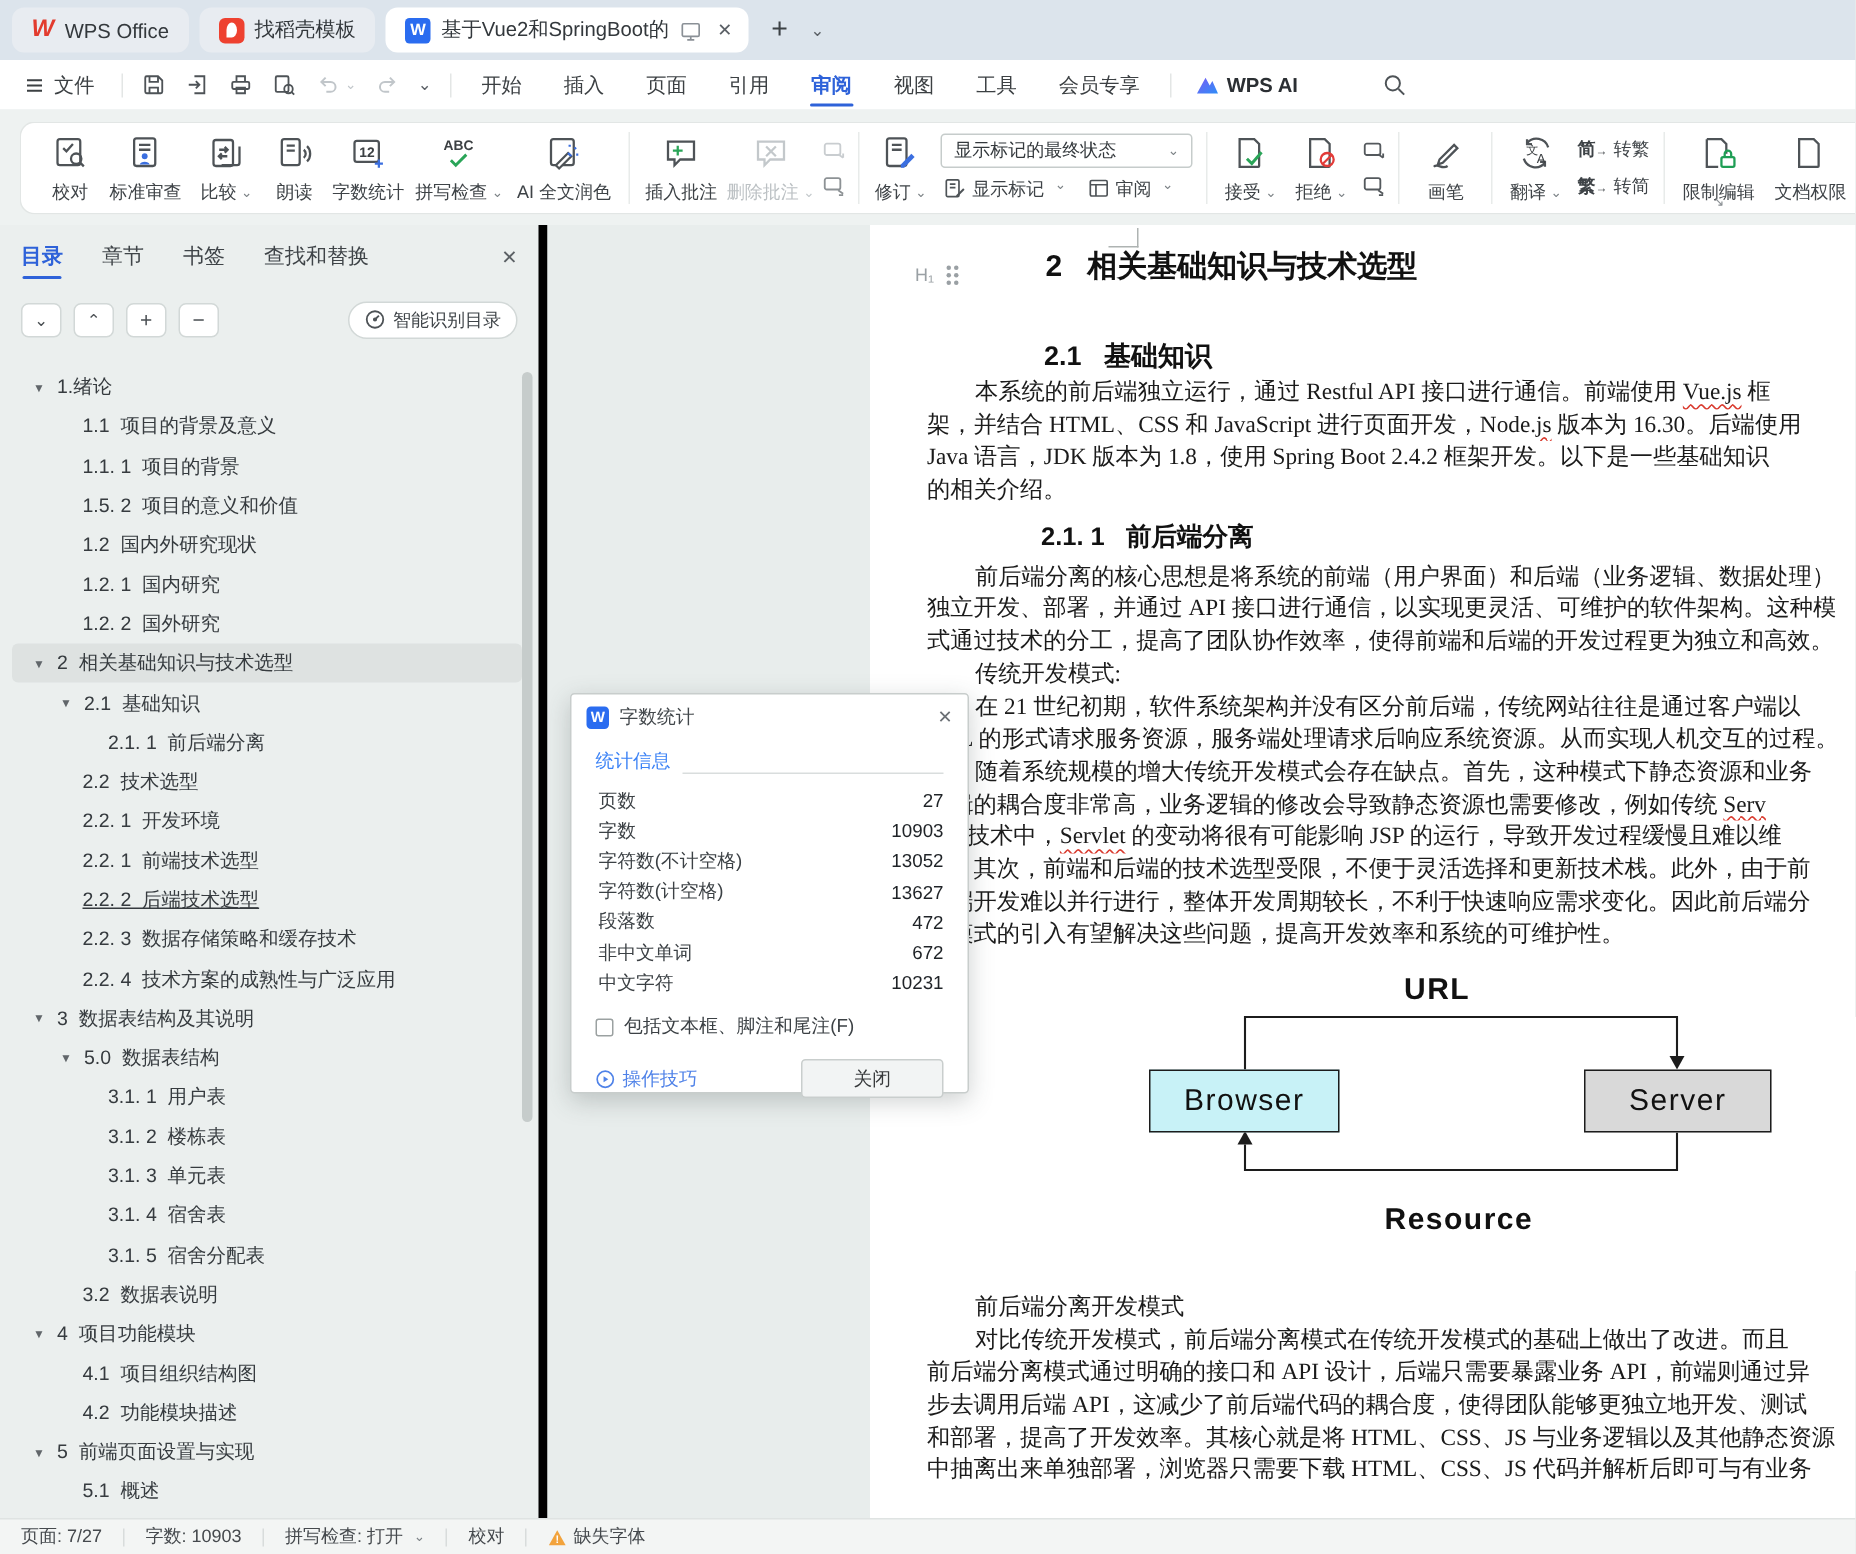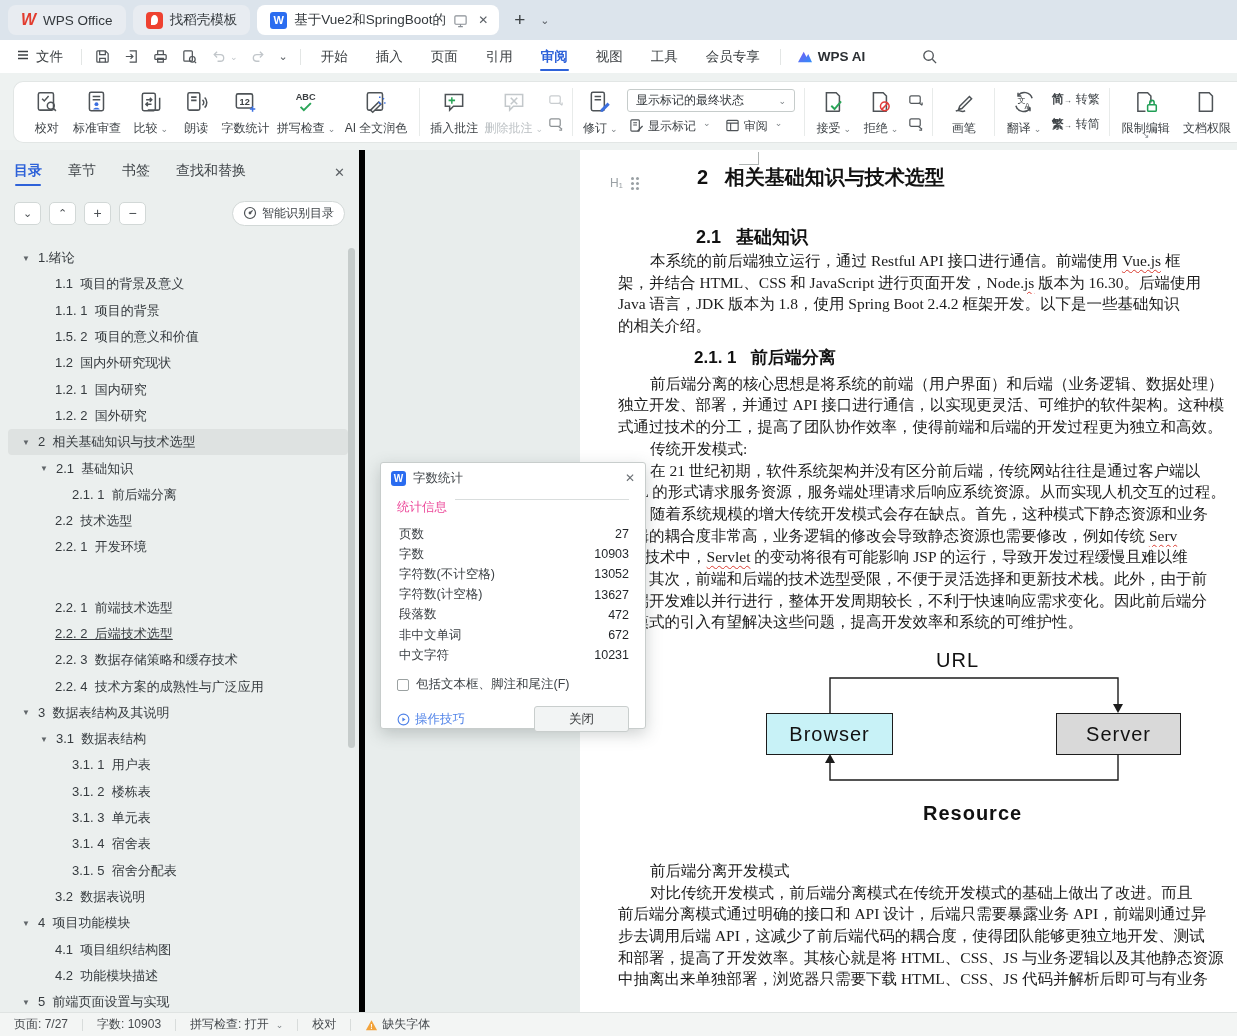--- a/index.html
+++ b/index.html
@@ -17,21 +17,21 @@
 .tpl-ic{width:17px;height:17px;border-radius:4px;background:#ee4130;position:relative}
 .tpl-ic i{position:absolute;left:5px;top:3px;width:7px;height:10px;background:#fff;border-radius:50% 50% 50% 0}
 .w-ic{width:17px;height:17px;border-radius:3px;background:#2a6cf0;color:#fff;font-weight:bold;font-size:11px;display:flex;align-items:center;justify-content:center}
 .doc-tab-title{max-width:152px;overflow:hidden;white-space:nowrap}
 .tab-x{color:#5b6066;font-size:12px;padding:0 3px}
 .tb-plus{font-size:19px;color:#3c4145;padding:0 8px}
 .tb-cv{font-size:11px;color:#5b6066}
 
 
 .menubar{height:33px;background:#fff;display:flex;align-items:center;padding-left:16px;font-size:13.5px;color:#3c4043}
-.mb-file{display:flex;gap:6px;padding-right:12px}
+.mb-file{display:flex;align-items:center;gap:6px;padding-right:12px}
 .mb-sep{width:1px;height:16px;background:#e3e6e5;margin:0 6px}
 .mi{padding:0 6px;display:flex;align-items:center}
 .menu-item{padding:0 14px;height:33px;display:flex;align-items:center;position:relative}
 .menu-item.active{color:#2e62d9;font-weight:bold}
 .menu-item.active::after{content:"";position:absolute;left:13px;right:13px;bottom:2px;height:2.5px;background:#2e62d9;border-radius:2px}
 .wps-ai{display:flex;align-items:center;gap:5px;font-weight:bold;color:#2b2f33;padding:0 10px}
 
 
 .ribbon{height:77px;background:#eef2f1;position:relative;border-bottom:1px solid #dcе1e0}
 .ribbon-panel{position:absolute;left:13px;right:0;top:8px;bottom:7px;background:#fff;border:1px solid #e2e6e5;border-right:none;border-radius:10px 0 0 10px;display:flex;align-items:stretch;padding-left:12px;overflow:hidden}
@@ -76,34 +76,34 @@
 .dl-h3{font-family:"Liberation Sans",sans-serif;font-weight:bold;font-size:17px;height:28px;padding-left:114px;margin-top:8px;color:#111}
 .dl-b{font-size:15.5px;height:21.7px;padding-left:38px}
 .dl-p{font-size:15.5px;height:21.7px;padding-left:70px}
 .dl-b:first-of-type{margin-top:4px}
 .sq{text-decoration:underline wavy #d93a2e;text-decoration-thickness:1px;text-underline-offset:3px}
 .hmark{position:absolute;left:245px;top:26px;display:flex;align-items:center;gap:8px;color:#9aa0a4;font-size:12px}
 .dots{width:3px;height:3px;border-radius:50%;background:#9aa0a4;box-shadow:5px 0 0 #9aa0a4,0 5px 0 #9aa0a4,5px 5px 0 #9aa0a4,0 10px 0 #9aa0a4,5px 10px 0 #9aa0a4;margin-bottom:10px}
 
 
 .figure{position:relative;margin:15px 0 0 60px;width:585px;height:212px;font-family:"Liberation Sans",sans-serif}
-.fig-url{position:absolute;left:296px;top:0;font-size:20px;font-weight:400;letter-spacing:1px;color:#111}
+.fig-url{position:absolute;left:296px;top:0;font-size:20px;font-weight:700;letter-spacing:1px;color:#111}
 .fig-res{position:absolute;left:283px;top:153px;font-size:20px;font-weight:600;letter-spacing:1px;color:#111}
 .fig-box{position:absolute;top:64px;height:42px;border:1.5px solid #1c1c1c;display:flex;align-items:center;justify-content:center;font-size:20px;color:#111;letter-spacing:1px}
 .fig-browser{left:126px;width:127px;background:#c8f2f7}
 .fig-server{left:416px;width:125px;background:#d9d9d9}
 .fig-caption{position:absolute;left:150px;top:189px;width:360px;text-align:center;font-size:13px;font-weight:bold;color:#222}
 
 
 .wc{position:absolute;left:15px;top:312px;width:266px;height:267px;background:#fff;border:1px solid #c8cdcc;border-radius:3px;box-shadow:0 5px 16px rgba(60,70,70,.25);z-index:5;font-size:12.5px}
 .wc-head{height:30px;display:flex;align-items:center;gap:7px;padding:0 10px;color:#42474b}
 .wc-x{margin-left:auto;color:#6b7075;font-size:12px}
 .wc-wic{width:15px;height:15px;border-radius:3px;background:#2a6cf0;color:#fff;font-weight:bold;font-size:10px;display:flex;align-items:center;justify-content:center}
 .wc-body{padding:6px 16px 0 16px}
-.wc-sec{display:flex;align-items:flex-start;gap:8px;color:#ec4899;margin-bottom:8px}
+.wc-sec{display:flex;align-items:flex-end;gap:8px;color:#3b82f6;margin-bottom:8px}
 .wc-sec i{flex:1;border-top:1px solid #d9dddd}
 .wc-row{display:flex;justify-content:space-between;height:20.2px;align-items:center;color:#3c4145;padding-left:2px}
 .wc-row b{font-weight:normal;color:#1f2327}
 .wc-check{display:flex;align-items:center;gap:7px;margin-top:11px;color:#3c4145}
 .wc-check i{width:12px;height:12px;border:1px solid #9ba1a1;background:#fff;border-radius:2px}
 .wc-foot{display:flex;align-items:center;margin-top:13px;padding-right:0}
 .wc-tips{display:flex;align-items:center;gap:5px;color:#4f82e8}
 .wc-close{margin-left:auto;width:95px;height:26px;background:#f2f4f4;border:1px solid #c9cecd;border-radius:3px;display:flex;align-items:center;justify-content:center;color:#37393b}
 
 
@@ -507,39 +507,39 @@
         </div>
         <div class="toc-row" style="padding-left: 64px;">
           <span class="pre">2.1. 1  前后端分离</span>
         </div>
         <div class="toc-row" style="padding-left: 47px;">
           <span class="pre">2.2  技术选型</span>
         </div>
         <div class="toc-row" style="padding-left: 47px;">
           <span class="pre">2.2. 1  开发环境</span>
         </div>
-        <div class="toc-row" style="padding-left: 47px; margin-top: 34px;">
+        <div class="toc-row" style="padding-left: 47px;">
           <span class="pre">2.2. 1  前端技术选型</span>
         </div>
         <div class="toc-row" style="padding-left: 47px; text-decoration: underline;">
           <span class="pre">2.2. 2  后端技术选型</span>
         </div>
         <div class="toc-row" style="padding-left: 47px;">
           <span class="pre">2.2. 3  数据存储策略和缓存技术</span>
         </div>
         <div class="toc-row" style="padding-left: 47px;">
           <span class="pre">2.2. 4  技术方案的成熟性与广泛应用</span>
         </div>
         <div class="toc-row" style="padding-left: 14px;">
           <span class="toc-caret">▼</span>
           <span class="pre">3  数据表结构及其说明</span>
         </div>
         <div class="toc-row" style="padding-left: 32px;">
           <span class="toc-caret">▼</span>
-          <span class="pre">3.1  数据表结构</span>
+          <span class="pre">5.0  数据表结构</span>
         </div>
         <div class="toc-row" style="padding-left: 64px;">
           <span class="pre">3.1. 1  用户表</span>
         </div>
         <div class="toc-row" style="padding-left: 64px;">
           <span class="pre">3.1. 2  楼栋表</span>
         </div>
         <div class="toc-row" style="padding-left: 64px;">
           <span class="pre">3.1. 3  单元表</span>
         </div>

